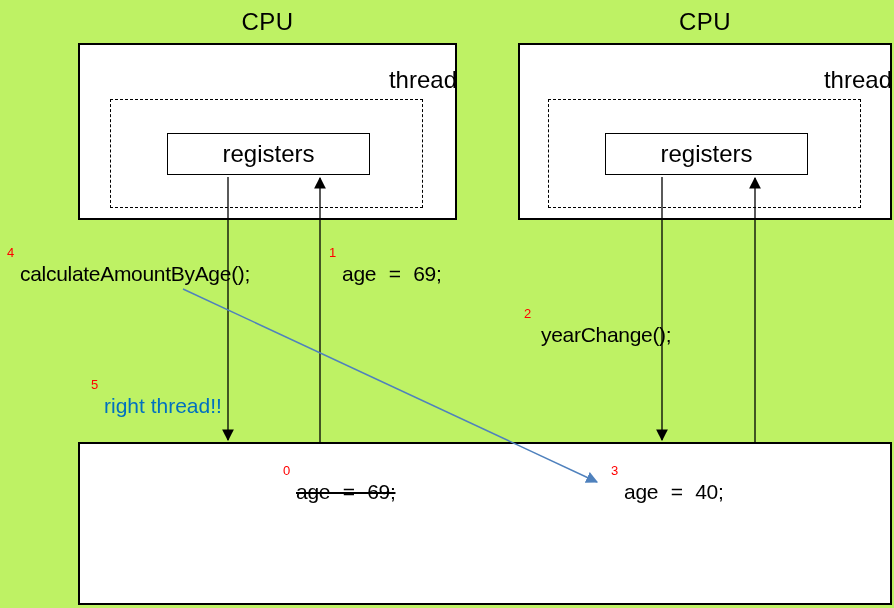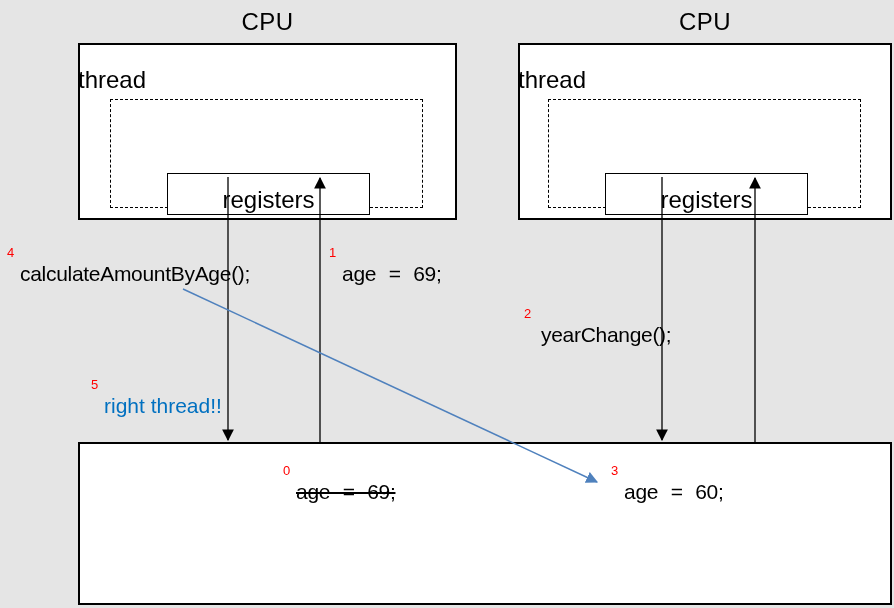--- a/index.html
+++ b/index.html
@@ -5,51 +5,50 @@
   :root{
     --red:#ff0000;
     --blue-text:#0070c0;
     --arrow-blue:#4f81bd;
     --ink:#000000;
   }
   html,body{margin:0;padding:0;background:#ffffff;}
   .canvas{
     position:relative;
     width:894px;height:608px;
-    background:#e5e5e5;
+    background:#bef264;
     font-family:"Liberation Sans","DejaVu Sans",sans-serif;
     color:var(--ink);
     overflow:hidden;
   }
   .abs{position:absolute;}
   .cpu-title{
     font-size:24px;
     text-align:center;
     letter-spacing:0.5px;
   }
   .cpu-box{
     border:2px solid var(--ink);
     box-sizing:border-box;
     background:#ffffff;
   }
   .thread-label{
     font-size:24px;
-    text-align:left;
+    text-align:right;
   }
   .dashed-box{
     border:1px dashed var(--ink);
     box-sizing:border-box;
   }
   .registers-box{
     border:1.5px solid var(--ink);
     box-sizing:border-box;
-    display:flex;align-items:flex-end;justify-content:center;
+    display:flex;align-items:center;justify-content:center;
     font-size:24px;
     background:#ffffff;
-    margin-top:40px;
   }
   .memory-box{
     border:2px solid var(--ink);
     box-sizing:border-box;
     background:#ffffff;
   }
   .annotation{
     position:absolute;
     white-space:nowrap;
     font-size:21px;
@@ -120,21 +119,21 @@
     <span class="blue-note">right thread!!</span>
   </div>
 
   <div class="annotation" style="left:296px;top:479px;">
     <span class="step-num">0</span>
     <span class="code struck">age = 69;</span>
   </div>
 
   <div class="annotation" style="left:624px;top:479px;">
     <span class="step-num">3</span>
-    <span class="code">age = 60;</span>
+    <span class="code">age = 40;</span>
   </div>
 
   <svg class="overlay" width="894" height="608" viewBox="0 0 894 608">
     <defs>
       <marker id="arrow-black" viewBox="0 0 10 10" refX="9" refY="5" markerWidth="9" markerHeight="9" orient="auto">
         <path id="arrow-black-head" d="M0,0 L10,5 L0,10 z"></path>
       </marker>
       <marker id="arrow-blue" viewBox="0 0 10 10" refX="9" refY="5" markerWidth="8" markerHeight="8" orient="auto">
         <path id="arrow-blue-head" d="M0,0 L10,5 L0,10 z"></path>
       </marker>

